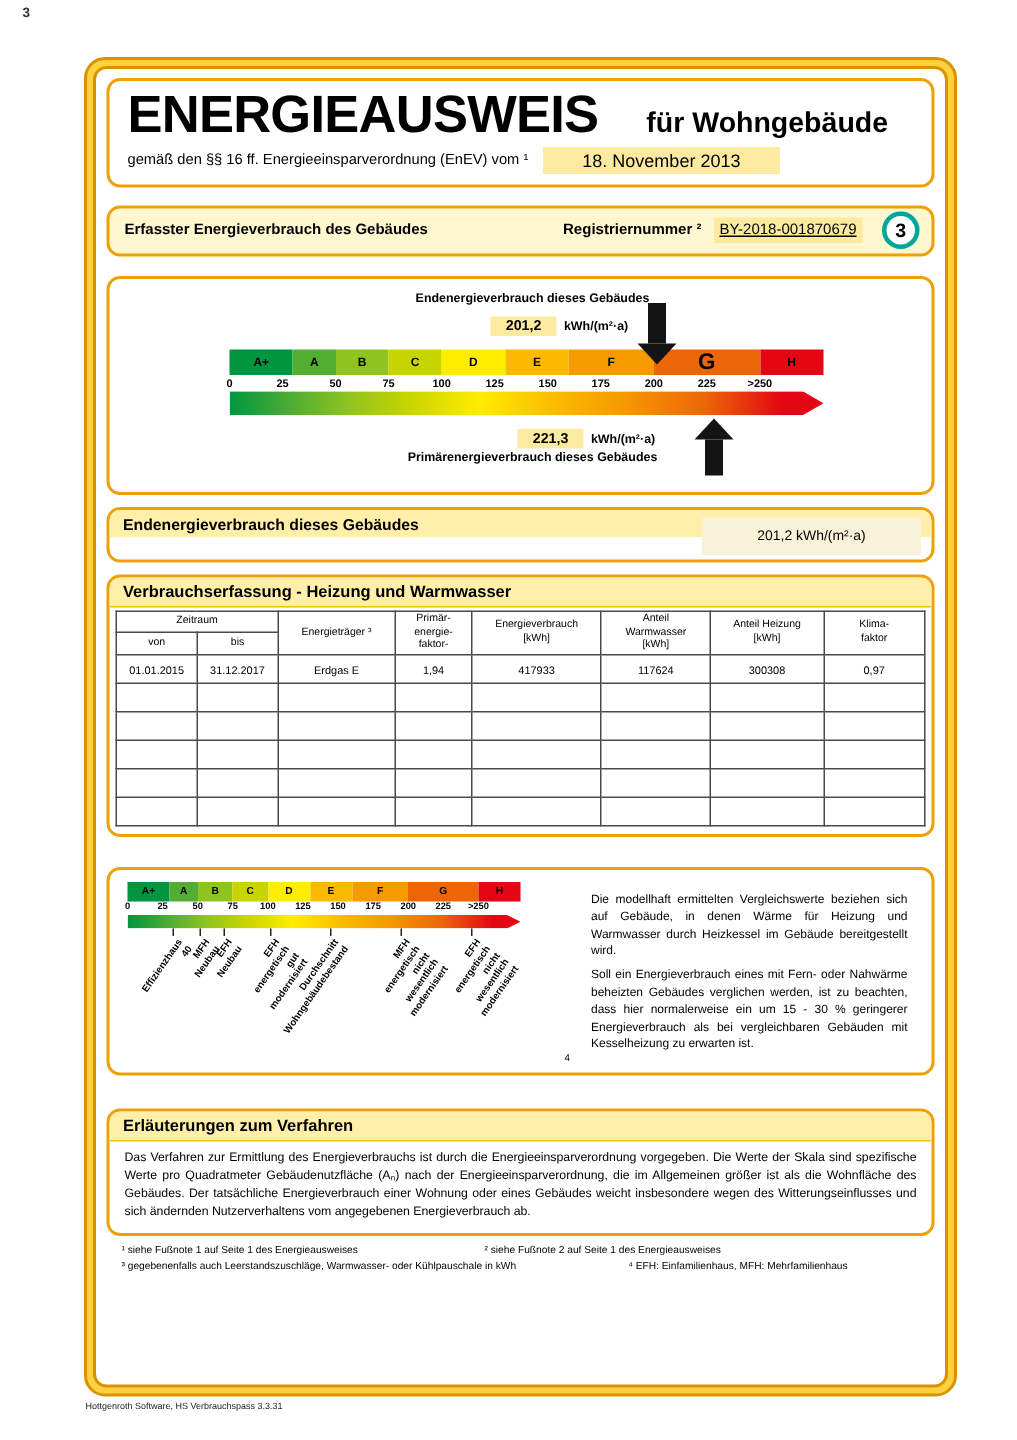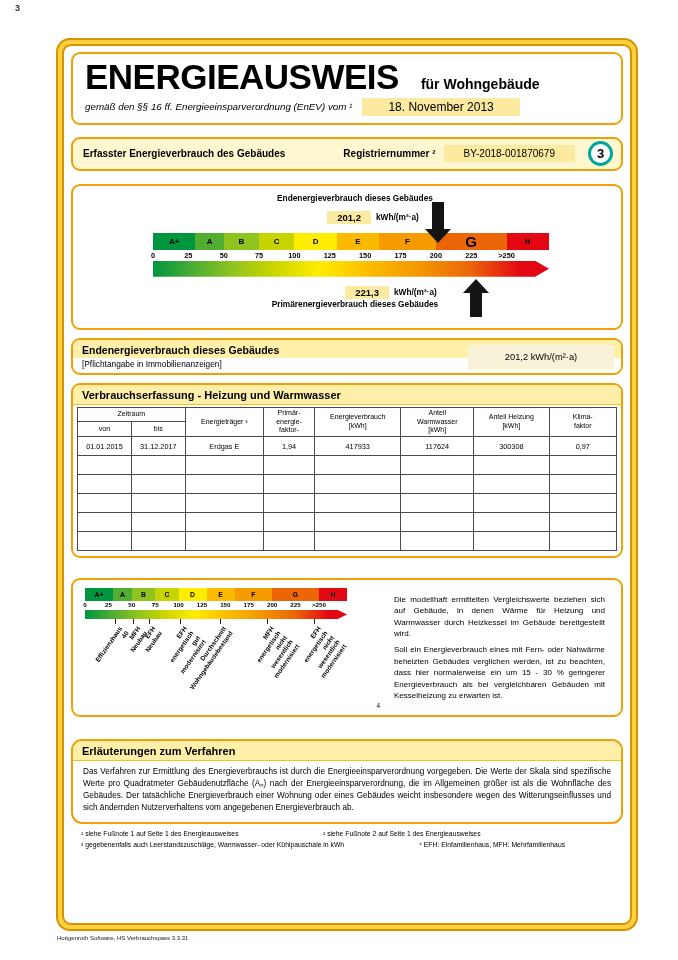--- a/index.html
+++ b/index.html
@@ -8,31 +8,31 @@
   .frame{position:absolute;left:56px;top:38px;width:582px;height:893px;background:#ffd040;border:2px solid #d89400;border-radius:14px;padding:4px;box-sizing:border-box;}
   .frame-inner{width:100%;height:100%;background:#fff;border:2px solid #d89400;border-radius:9px;box-sizing:border-box;padding:6px 7px;overflow:hidden;}
 
   .box{border:2.5px solid #efa007;border-radius:9px;box-sizing:border-box;background:#fff;overflow:hidden;}
   .section-title{background:#ffefa8;font-weight:bold;font-size:11px;padding:4px 9px 3px;border-bottom:1px solid #f3c215;}
 
   
   .header-box{padding:5px 12px 7px;margin-bottom:12px;}
   .title-row{display:flex;align-items:baseline;}
   .main-title{font-size:35px;font-weight:bold;line-height:1.05;letter-spacing:-0.5px;}
-  .building-type{font-size:14px;font-weight:bold;margin-left:22px;}
+  .building-type{font-size:19px;font-weight:bold;margin-left:32px;}
   .law-row{display:flex;align-items:center;margin-top:2px;}
-  .law-text{font-size:9.8px;font-style:italic;}
+  .law-text{font-size:9.8px;}
   .hl-box{background:#fbeaa0;}
   .date-box{margin-left:10px;padding:2px 26px;font-size:12px;}
 
   
   .info-bar{display:flex;align-items:center;padding:0 8px 0 10px;height:34px;background:#fff7cf;margin-bottom:13px;}
   .info-caption{font-weight:bold;font-size:10px;}
   .reg-label{font-weight:bold;font-size:10px;margin-left:auto;}
-  .reg-value{margin-left:8px;padding:3px 20px;font-size:10px;}
+  .reg-value{margin-left:8px;padding:3px 4px;font-size:10px;text-decoration:underline;}
   .page-circle{margin-left:13px;width:25px;height:25px;border:3px solid #00a59b;border-radius:50%;display:flex;align-items:center;justify-content:center;font-weight:bold;font-size:13px;background:#fff;box-sizing:border-box;flex:none;}
 
   
   .energy-box{margin-bottom:8px;}
   .energy-content{position:relative;height:142px;}
   .row-center{position:absolute;left:0;width:100%;text-align:center;}
   .end-label{top:7px;font-size:8.3px;font-weight:bold;}
   .end-value{top:21px;}
   .primary-value{top:96px;}
   .primary-label{top:113px;font-size:8.3px;font-weight:bold;}
@@ -83,21 +83,21 @@
   .scale-sm .grad-bar{height:9px;}
   .cmp-labels{position:relative;height:92px;width:262px;margin-left:4px;}
   .cmp-anchor{position:absolute;top:6px;width:0;}
   .cmp-anchor::before{content:'';position:absolute;left:-0.5px;top:-6px;width:1px;height:5px;background:#222;}
   .cmp-label{position:absolute;right:-2px;top:0;transform-origin:100% 0;transform:rotate(-55deg);white-space:pre-line;text-align:right;font-size:6.5px;line-height:1.2;font-weight:bold;}
   .cmp-fn4{position:absolute;right:6px;bottom:2px;font-size:6.5px;}
   .cmp-text{flex:1;font-size:8px;line-height:1.42;text-align:justify;padding:6px 8px 0 8px;}
   .cmp-text p{margin:0 0 5px 0;}
 
   
-  .proc-box{margin-bottom:6px;border-radius:11px;}
+  .proc-box{margin-bottom:6px;}
   .proc-text{font-size:8.2px;line-height:1.45;text-align:justify;padding:5px 10px 8px;}
 
   
   .footnotes{margin:6px 10px 0;font-size:6.8px;}
   .fn-row{display:flex;margin-bottom:4px;}
   .fn-a1{width:242px;flex:none;}
   .fn-a2{width:338px;flex:none;}
 
   .app-footer{position:absolute;left:57px;top:935px;font-size:6px;color:#222;}
 </style>
@@ -177,21 +177,20 @@
             </span>
           </div>
           <div class="row-center primary-label">
             <span class="off8">Primärenergieverbrauch dieses Gebäudes</span>
           </div>
         </div>
       </div>
 
       <div class="box endbox">
         <div class="endbox-strip1">Endenergieverbrauch dieses Gebäudes</div>
-        <div class="endbox-strip2">[Pflichtangabe in Immobilienanzeigen]</div>
         <div class="endbox-value">201,2 kWh/(m²·a)</div>
       </div>
 
       <div class="box table-box">
         <div class="section-title">Verbrauchserfassung - Heizung und Warmwasser</div>
         <div class="vtable-wrap">
           <table class="vtable">
             <colgroup>
               <col style="width:10%">
                 <col style="width:10%">

